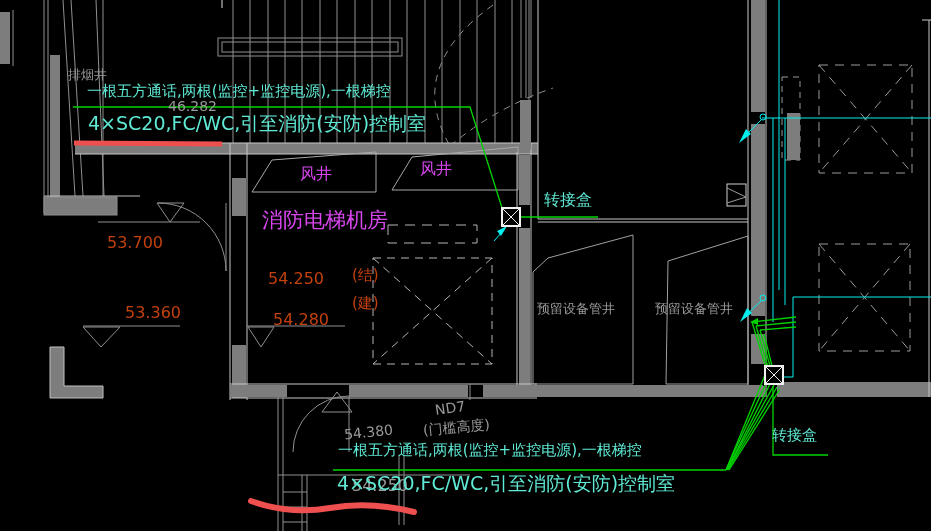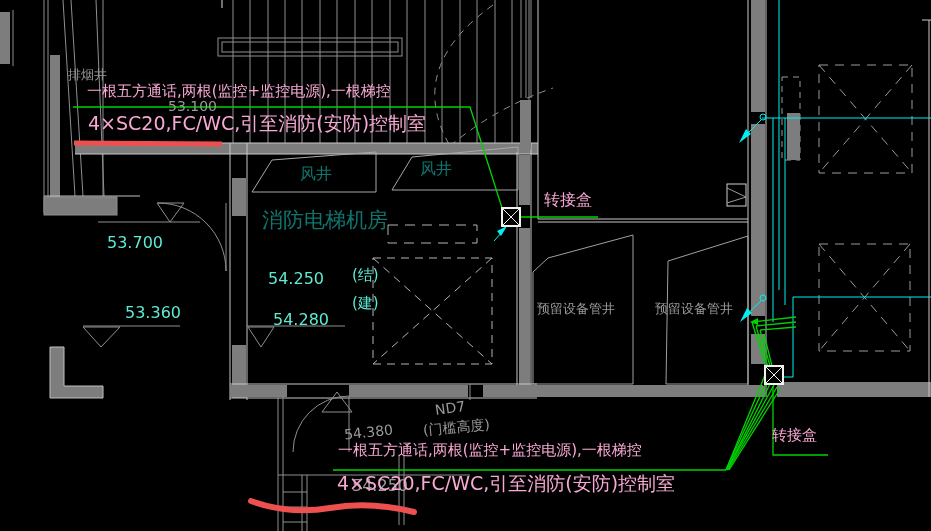--- a/index.html
+++ b/index.html
@@ -1,23 +1,23 @@
 <!DOCTYPE html>
 <html><head>
 <meta charset="utf-8">
 <style>
   html,body{margin:0;padding:0;background:#222;}
   #stage{position:relative;width:931px;height:531px;background:#000;overflow:hidden;
          font-family:"DejaVu Sans","Liberation Sans",sans-serif;text-decoration:underline;}
   #stage svg{position:absolute;left:0;top:0;}
   .lbl{position:absolute;white-space:nowrap;line-height:1;}
-  .w  {color:#f9a8d4;}
+  .w  {color:#5eead4;}
   .g  {color:#9a9a9a;}
-  .lg {color:#5eead4;}
-  .room{color:#0f766e;}
+  .lg {color:#c2410c;}
+  .room{color:#d946ef;}
 </style>
 </head>
 <body>
 
 <div id="stage">
 
 <svg width="931" height="531" viewBox="0 0 931 531">
 
   <g stroke="#8f8f8f" stroke-width="1" fill="none">
 
@@ -222,21 +222,21 @@
     <line x1="783" y1="366" x2="765" y2="384" stroke="#f0f0f0"></line>
   </g>
 
   <g stroke="#ee4f4f" fill="none">
     <line x1="74" y1="143" x2="222" y2="144" stroke-width="5"></line>
     <path d="M 251 501 Q 290 515 330 508 T 414 512" stroke-width="6" stroke-linecap="round"></path>
   </g>
 </svg>
 
   <div class="lbl g" style="left:68px;top:68px;font-size:13px;">排烟井</div>
-  <div class="lbl g" style="left:168px;top:99px;font-size:14px;">53.100</div>
+  <div class="lbl g" style="left:168px;top:99px;font-size:14px;">46.282</div>
   <div class="lbl w" style="left:87px;top:84px;font-size:15px;">一根五方通话,两根(监控+监控电源),一根梯控</div>
   <div class="lbl w" style="left:88px;top:114px;font-size:19px;">4×SC20,FC/WC,引至消防(安防)控制室</div>
   <div class="lbl room" style="left:300px;top:166px;font-size:16px;">风井</div>
   <div class="lbl room" style="left:420px;top:161px;font-size:16px;">风井</div>
   <div class="lbl w" style="left:544px;top:192px;font-size:16px;">转接盒</div>
   <div class="lbl room" style="left:262px;top:210px;font-size:21px;">消防电梯机房</div>
   <div class="lbl lg" style="left:107px;top:235px;font-size:16px;">53.700</div>
   <div class="lbl lg" style="left:268px;top:271px;font-size:16px;">54.250</div>
   <div class="lbl lg" style="left:352px;top:268px;font-size:15px;">(结)</div>
   <div class="lbl lg" style="left:273px;top:312px;font-size:16px;">54.280</div>

